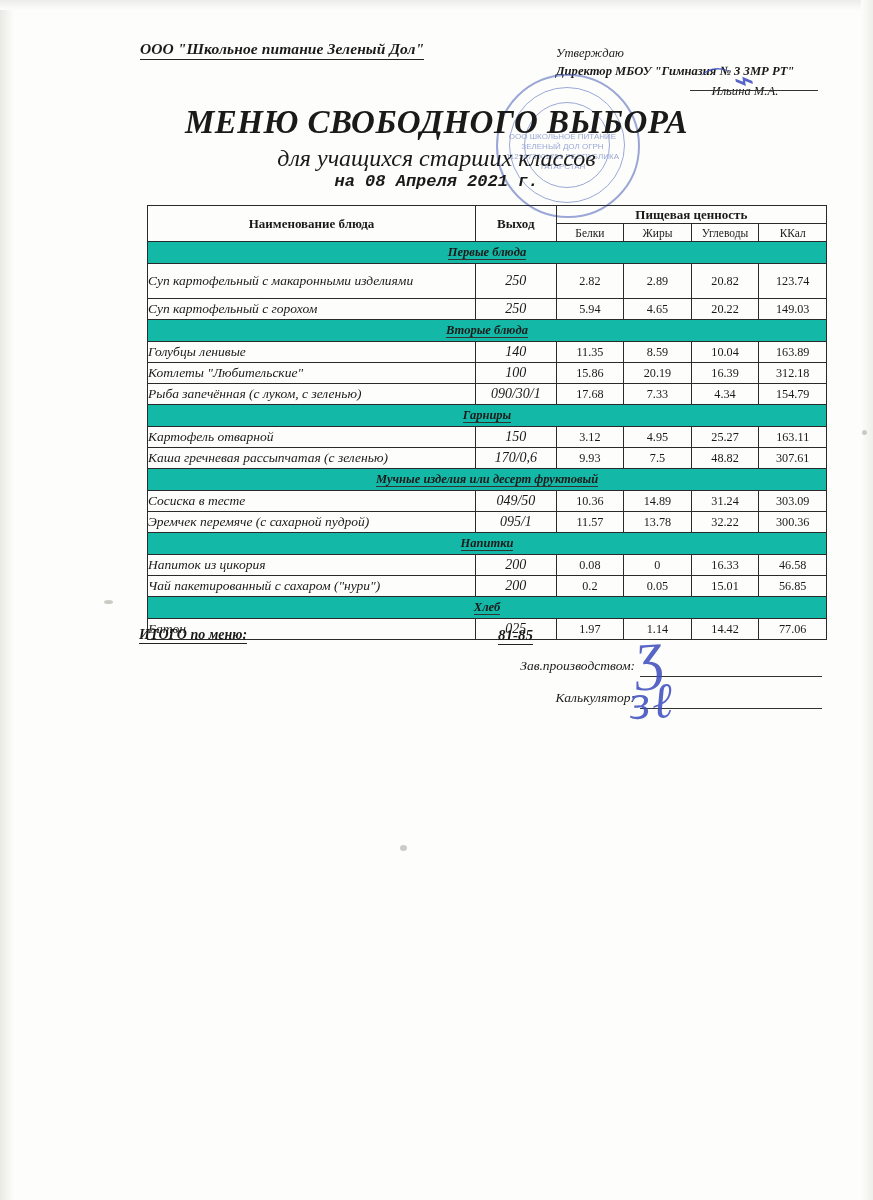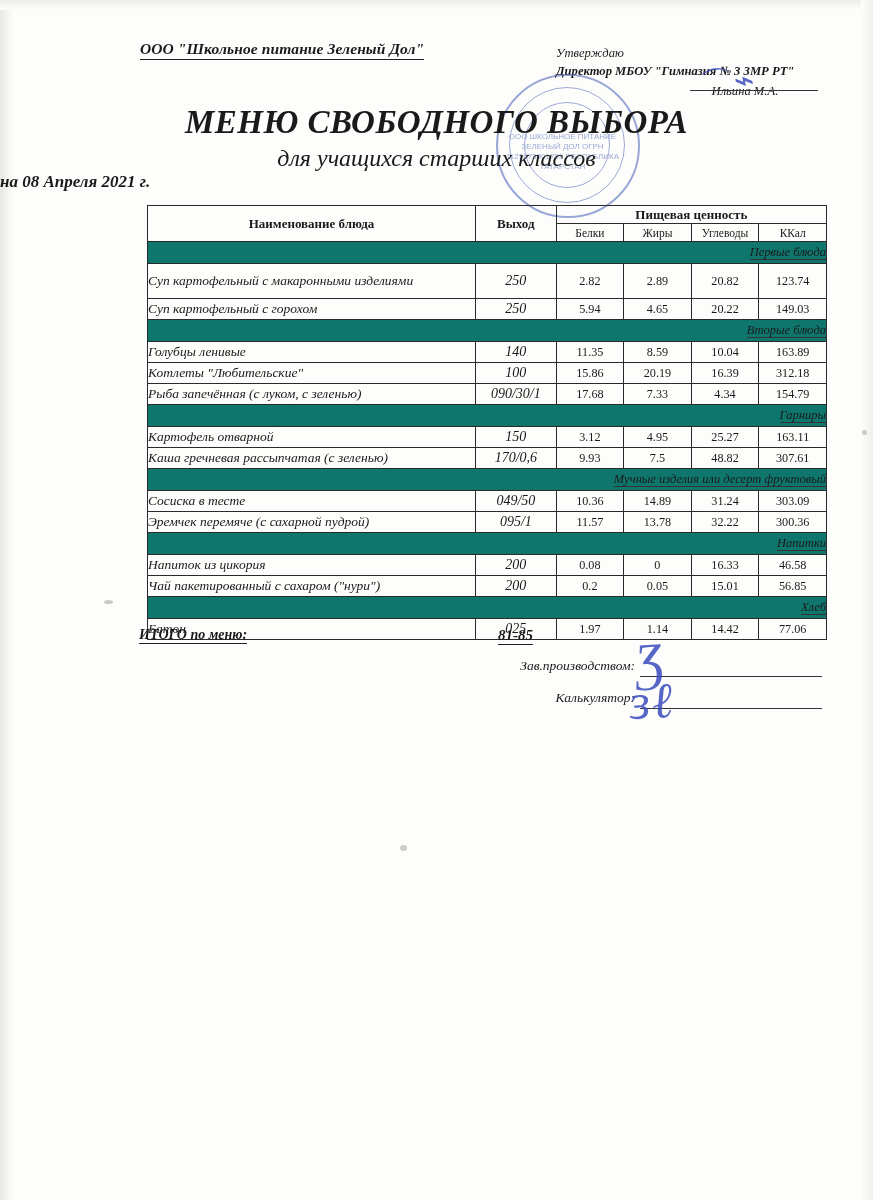--- a/index.html
+++ b/index.html
@@ -93,24 +93,25 @@
     top: 145px;
     left: 0; width: 873px;
     text-align: center;
     font-size: 24px;
     font-style: italic;
   }
   .dateline {
     position: absolute;
     top: 172px;
     left: 0; width: 873px;
-    text-align: left;
+    text-align: center;
     font-size: 17px;
     font-weight: bold;
     font-style: italic;
+    font-family: Liberation Mono, monospace;
   }
 
   table.menu {
     position: absolute;
     left: 139px;
     top: 205px;
     width: 680px;
     border-collapse: collapse;
     font-size: 12.5px;
     margin-left: 8px;
@@ -143,25 +144,25 @@
     font-size: 11.5px;
     height: 17px;
     width: 67px;
   }
   .group-row td {
     border-left: 1px solid #2a2a2a;
     border-right: 1px solid #2a2a2a;
     border-top: none;
     border-bottom: none;
     height: 21px;
-    text-align: right;
-    font-style: italic;
-    font-weight: normal;
+    text-align: center;
+    font-style: italic;
+    font-weight: bold;
     font-size: 12.5px;
-    background: #0f766e;
+    background: #14b8a6;
   }
   .group-row td span.g {
     border-bottom: 1px solid #333;
     padding-bottom: 0px;
   }
   .dish-name {
     font-style: italic;
     font-size: 13.5px;
     padding: 1px 4px 1px 6px;
     line-height: 1.18;

